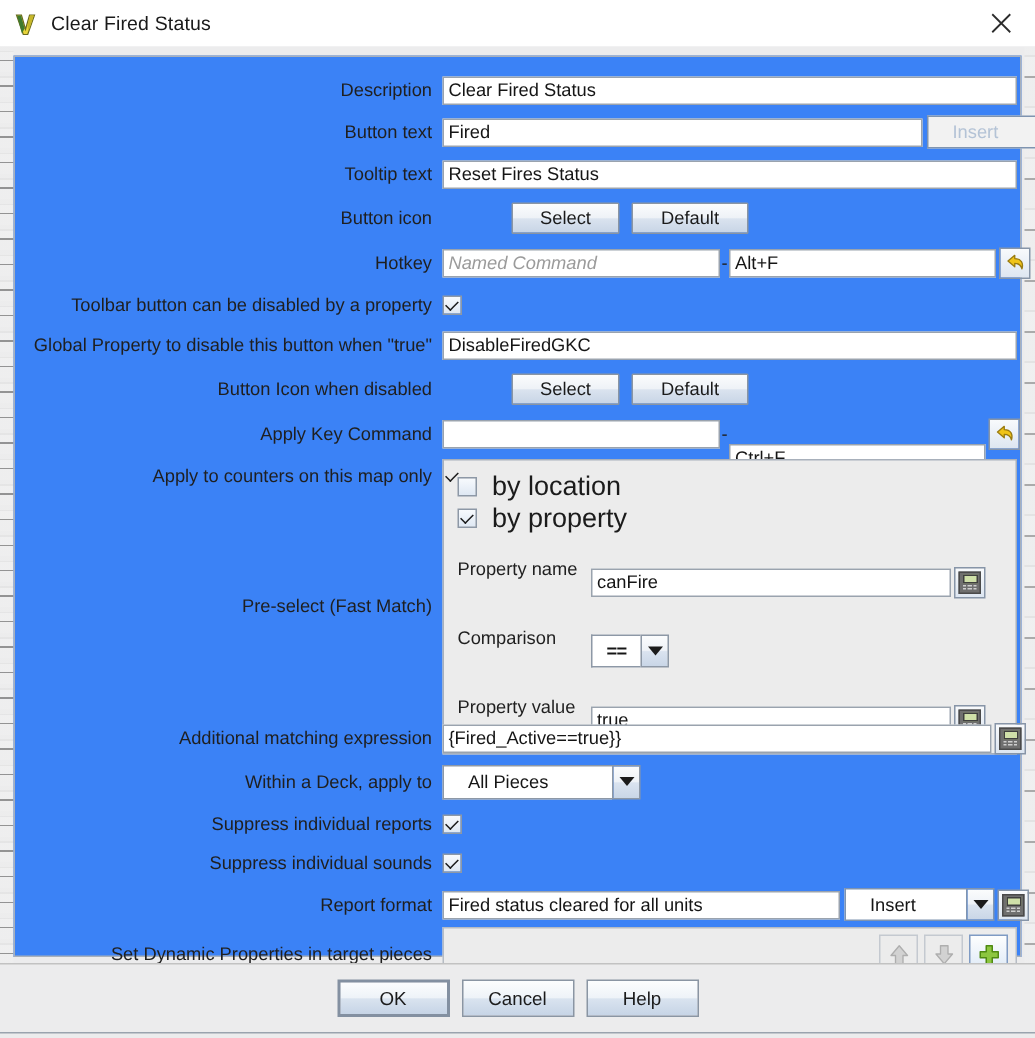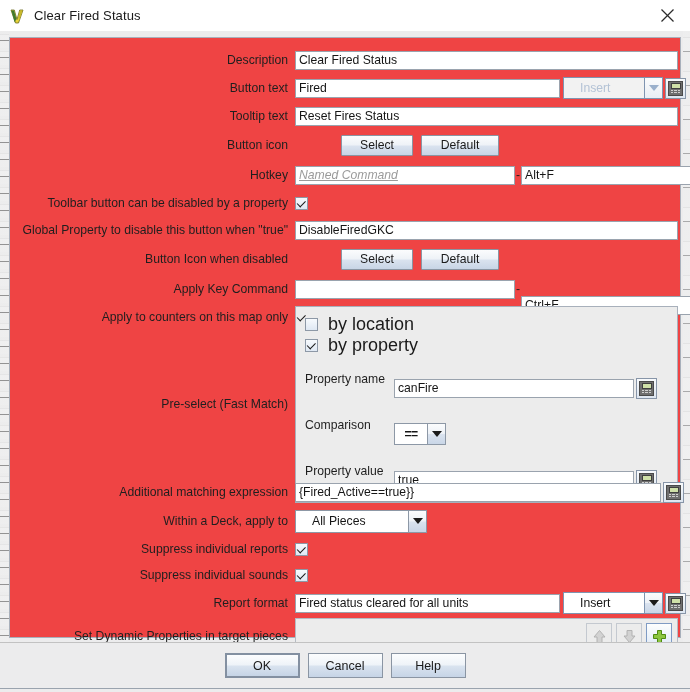--- a/index.html
+++ b/index.html
@@ -96,21 +96,21 @@
         #f0f0f0 21px, #f0f0f0 34px);
     opacity: .45;
   }
 
   .panel {
     position: absolute;
     left: 9px;
     right: 9px;
     top: 6px;
     bottom: 4px;
-    background: #ef4444;
+    background: #3b82f6;
     border: 1px solid #a8b0bb;
     box-sizing: border-box;
     padding: 8px 6px 0 6px;
   }
 
   
   .form {
     display: grid;
     grid-template-columns: 279px 1fr;
     row-gap: 0px;
@@ -144,22 +144,22 @@
     background: #ffffff;
     font-family: "Liberation Sans", sans-serif;
     font-size: 12.2px;
     color: #151515;
     padding: 0 2px 0 3px;
     line-height: 17px;
     outline: none;
   }
   .tinput::placeholder { color: #9b9b9b; font-style: italic; }
   .tinput.w-full { width: 383px; }
-  .tinput.w-btn  { width: 265px; }
-  .tinput.w-hk-named { width: 220px; text-decoration: underline; }
+  .tinput.w-btn  { width: 320px; }
+  .tinput.w-hk-named { width: 185px; }
   .tinput.w-report { width: 265px; }
   .tinput.w-addexp { width: 366px; }
 
   .hk-dash {
     font-size: 12.2px;
     padding: 0 1px;
     color: #1f1f1f;
   }
 
   

